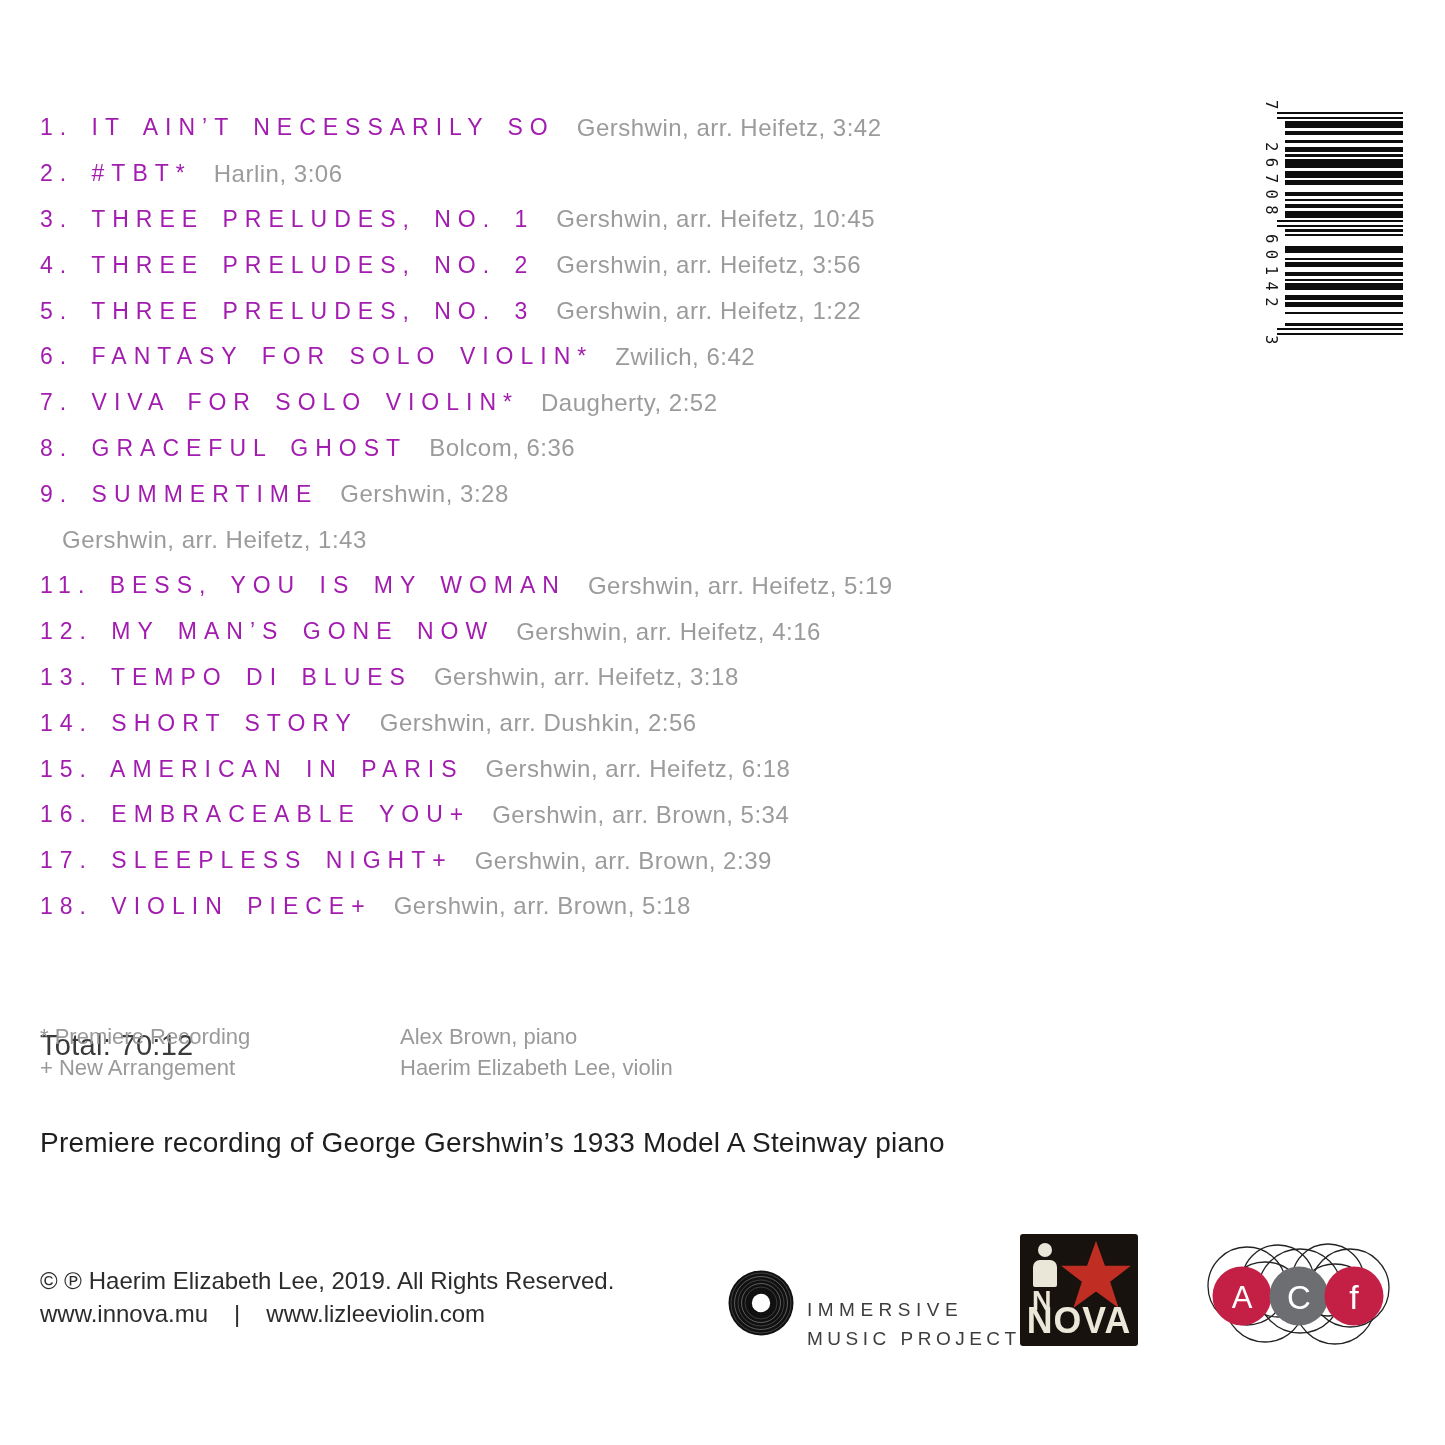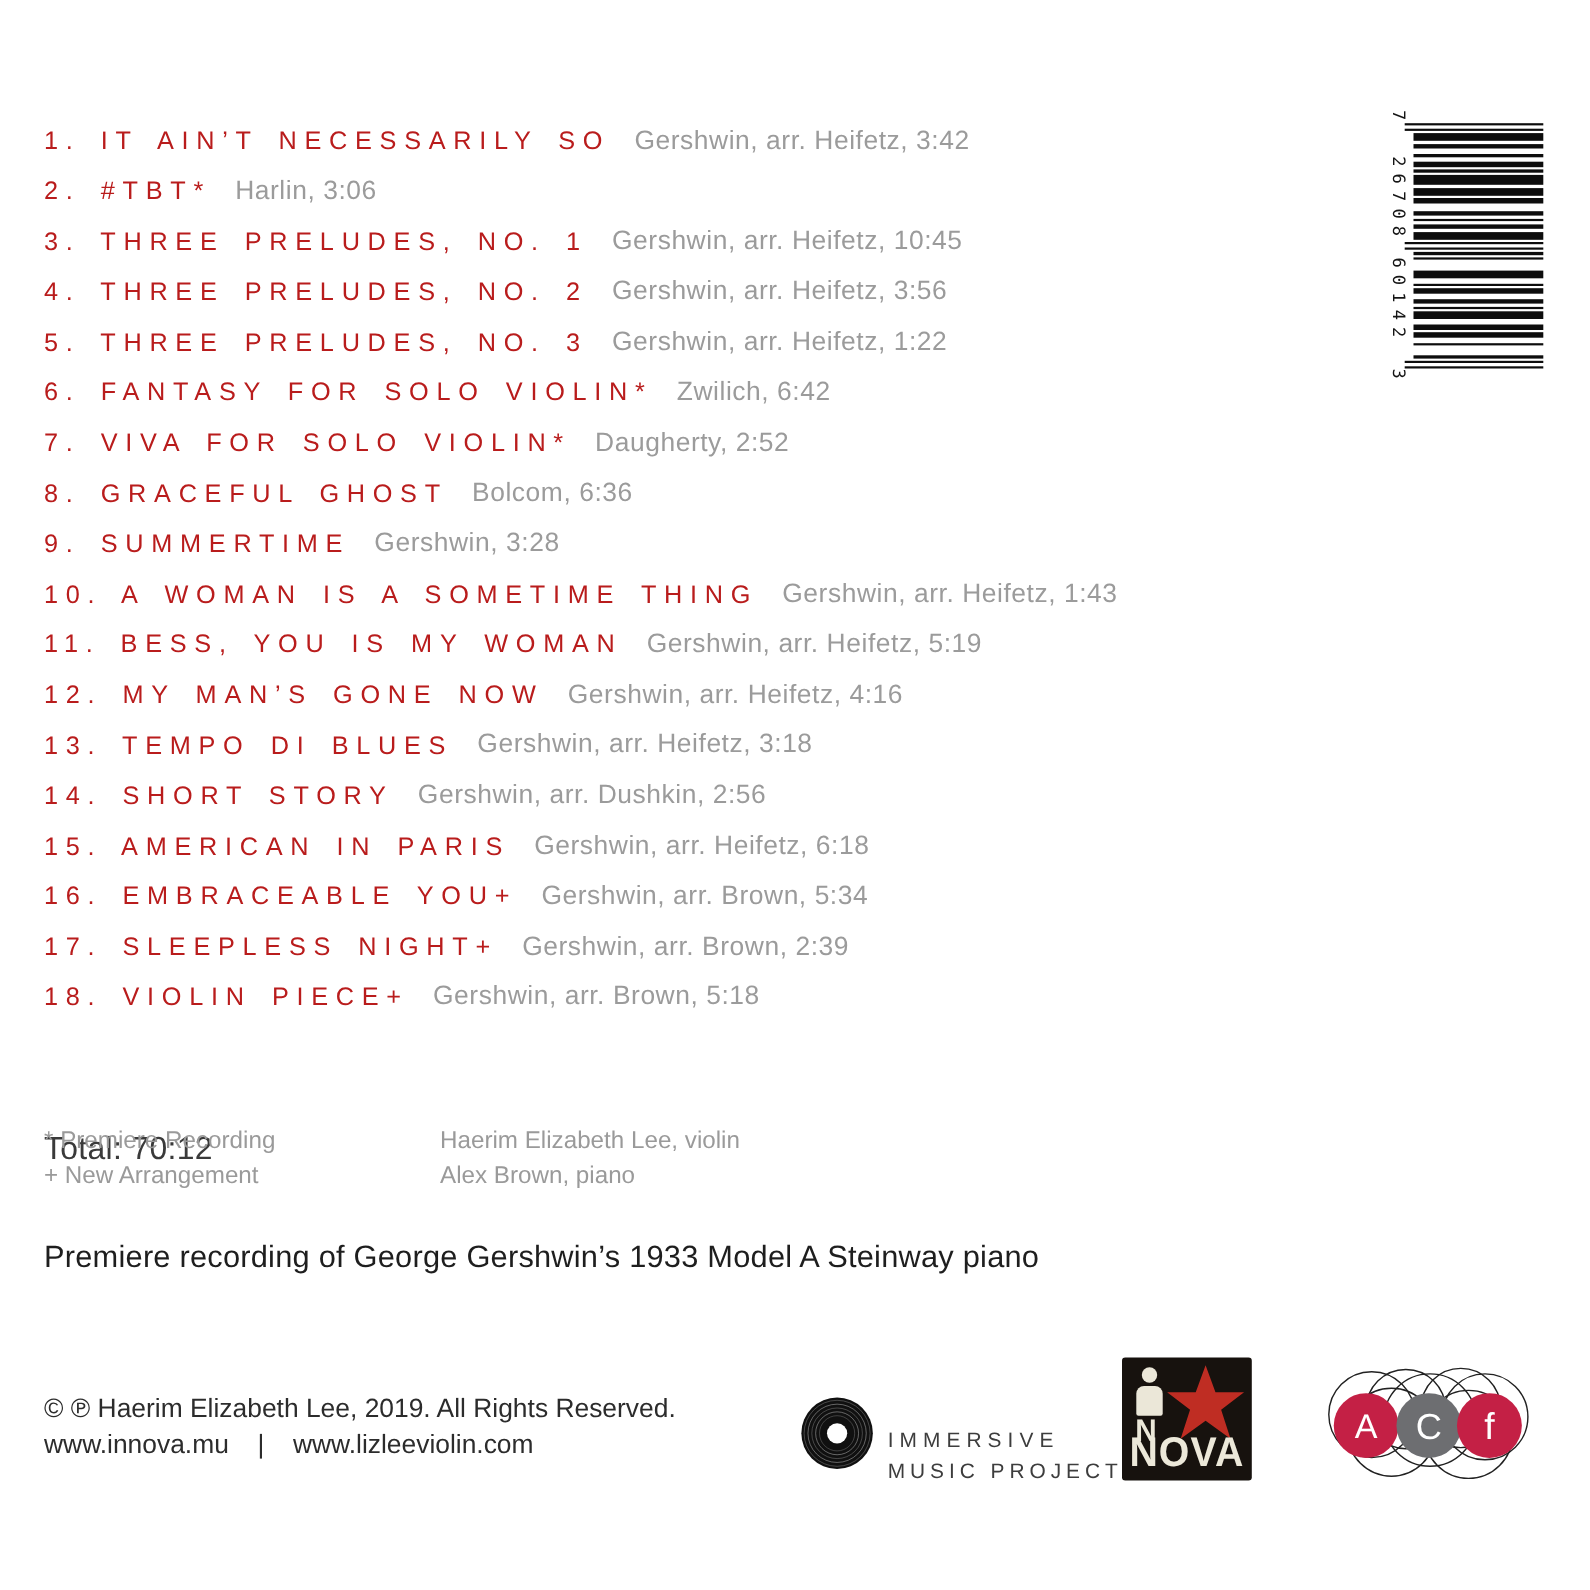--- a/index.html
+++ b/index.html
@@ -2,21 +2,21 @@
 <html><head>
 <meta charset="utf-8">
 <style>
   html,body{margin:0;padding:0;background:#fff;}
   .page{position:relative;width:1445px;height:1445px;background:#ffffff;overflow:hidden;
         font-family:"Liberation Sans",sans-serif;}
 
   
   .tracklist{position:absolute;left:40px;top:105px;}
   .track{height:45.8px;display:flex;align-items:center;white-space:nowrap;}
-  .track .t{font-size:23px;color:#b91c1c;letter-spacing:7px;word-spacing:5px;}
+  .track .t{font-size:23px;color:#a21caf;letter-spacing:7px;word-spacing:5px;}
   .track .c{font-size:24px;color:#9b9b9b;letter-spacing:0.5px;margin-left:22px;}
 
   .total{position:absolute;left:40px;top:1029px;font-size:29px;color:#3a3a3a;letter-spacing:0.3px;}
 
   .footnotes{position:absolute;left:40px;top:1021px;font-size:22px;color:#9a9a9a;line-height:31px;}
   .performers{position:absolute;left:400px;top:1021px;font-size:22px;color:#9a9a9a;line-height:31px;}
 
   .steinway{position:absolute;left:40px;top:1127px;font-size:28px;color:#1e1e1e;font-weight:500;letter-spacing:0.2px;}
 
   .copyright-block{position:absolute;left:40px;top:1264px;font-size:24px;color:#2c2c2c;line-height:33px;}
@@ -89,21 +89,20 @@
       </div>
     <div class="track">
         <span class="t">8. GRACEFUL GHOST</span>
         <span class="c">Bolcom, 6:36</span>
       </div>
     <div class="track">
         <span class="t">9. SUMMERTIME</span>
         <span class="c">Gershwin, 3:28</span>
       </div>
     <div class="track">
-        <span class="t">10. A WOMAN IS A SOMETIME THING</span>
         <span class="c">Gershwin, arr. Heifetz, 1:43</span>
       </div>
     <div class="track">
         <span class="t">11. BESS, YOU IS MY WOMAN</span>
         <span class="c">Gershwin, arr. Heifetz, 5:19</span>
       </div>
     <div class="track">
         <span class="t">12. MY MAN’S GONE NOW</span>
         <span class="c">Gershwin, arr. Heifetz, 4:16</span>
       </div>
@@ -134,22 +133,22 @@
   </div>
 
   <div class="total">Total: 70:12</div>
 
   <div class="footnotes">
     <div>* Premiere Recording</div>
     <div>+ New Arrangement</div>
   </div>
 
   <div class="performers">
+    <div>Alex Brown, piano</div>
     <div>Haerim Elizabeth Lee, violin</div>
-    <div>Alex Brown, piano</div>
   </div>
 
   <div class="steinway">Premiere recording of George Gershwin’s 1933 Model A Steinway piano</div>
 
   <div class="copyright-block">
     <div>© ℗ Haerim Elizabeth Lee, 2019. All Rights Reserved.</div>
     <div class="urls">
       <span>www.innova.mu</span><span class="sep">|</span><span>www.lizleeviolin.com</span>
     </div>
   </div>

